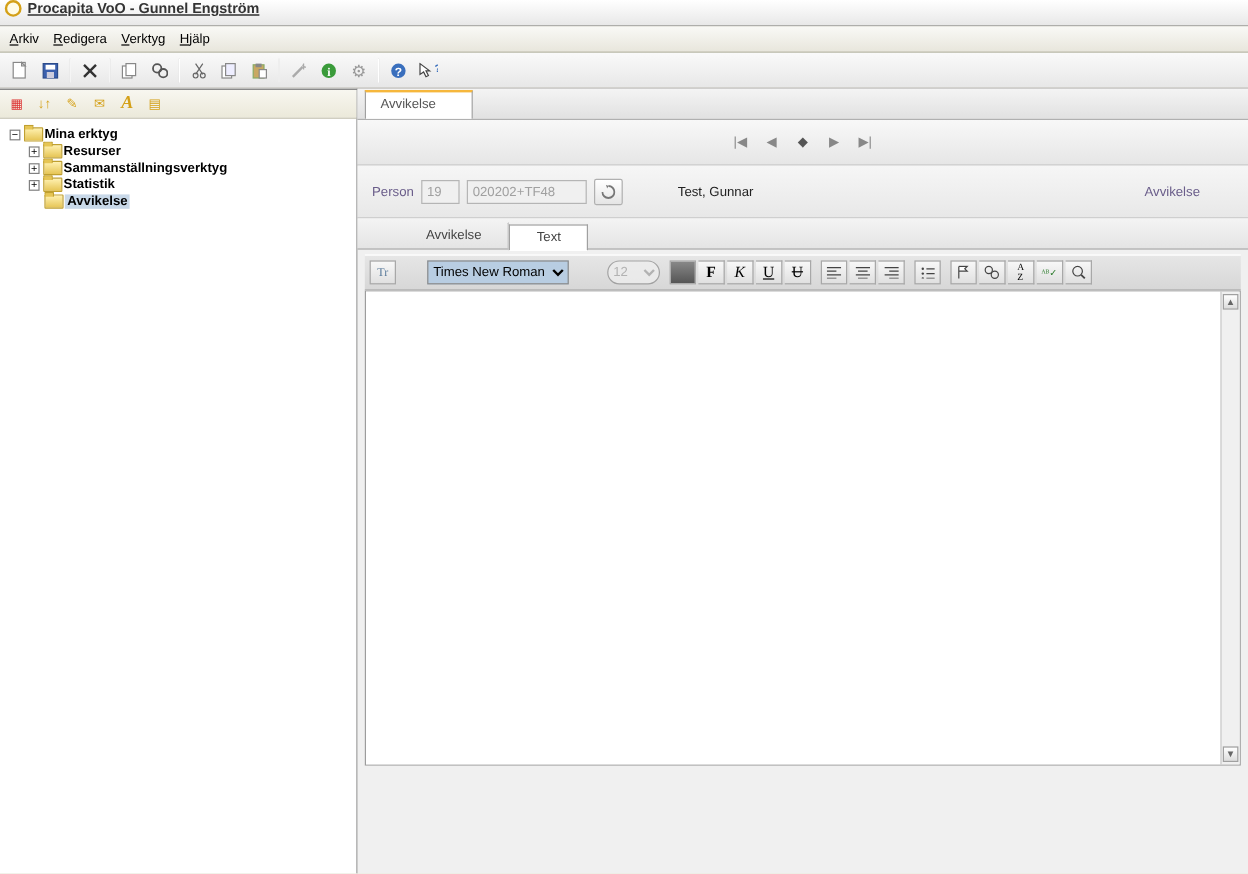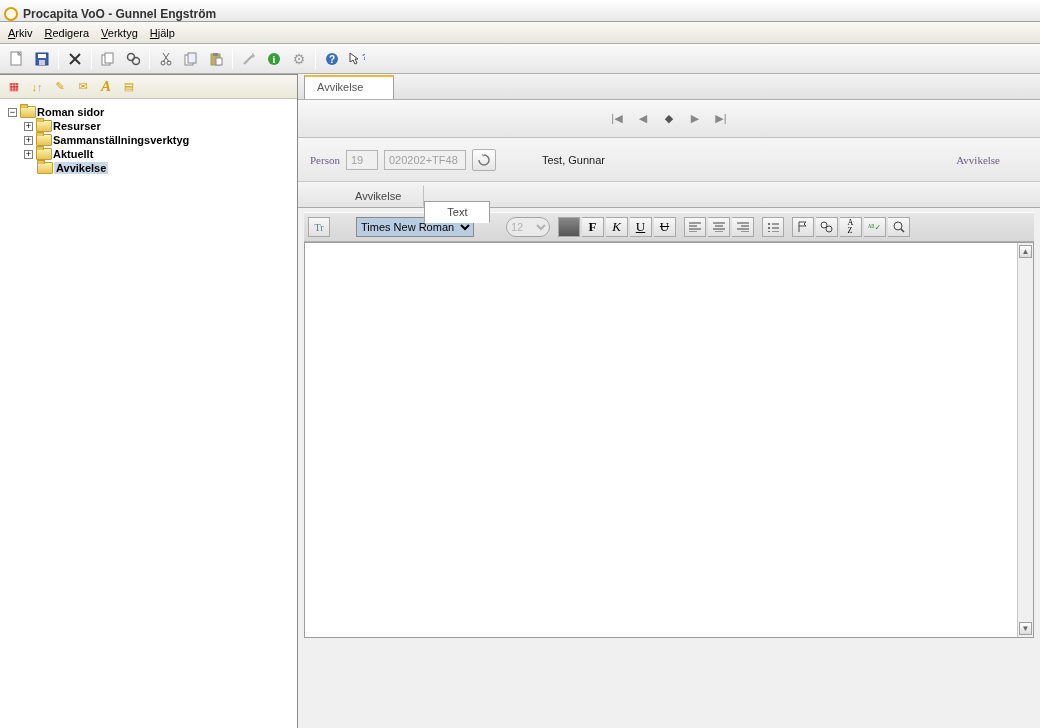--- a/index.html
+++ b/index.html
@@ -1,19 +1,19 @@
 <!DOCTYPE html>
 <html><head>
 <meta charset="utf-8">
 <style>
 * { box-sizing: border-box; margin: 0; padding: 0; }
 body { font-family: Tahoma, Arial, sans-serif; font-size: 11px; background: #ece9d8; color: #000; width: 1040px; height: 728px; overflow: hidden; }
 
 
-.titlebar { height: 22px; background: linear-gradient(#fff, #e8e8e8); border-bottom: 1px solid #a0a0a0; display: flex; align-items: flex-end; padding: 0 4px; }
+.titlebar { height: 22px; background: linear-gradient(#fff, #e8e8e8); border-bottom: 1px solid #a0a0a0; display: flex; align-items: flex-start; padding: 0 4px; text-decoration: underline; }
 .titlebar .app-icon { width: 14px; height: 14px; border: 2px solid #d4a017; border-radius: 50%; margin-right: 5px; background: #fffbe6; }
 .titlebar .title { font-weight: bold; font-size: 12px; color: #333; }
 
 
 .menubar { height: 22px; background: linear-gradient(#f9f9f6,#e8e6dc); border-bottom: 1px solid #b0b0a0; display: flex; align-items: center; padding: 0 2px; }
 .menubar .menu-item { padding: 3px 6px; cursor: pointer; }
 .menubar .menu-item u { text-decoration: underline; }
 
 
 .toolbar1 { height: 30px; background: linear-gradient(#fafafa,#e7e7e7); border-bottom: 1px solid #b0b0b0; display: flex; align-items: center; padding: 0 6px; gap: 3px; }
@@ -44,32 +44,32 @@
 
 .tab-strip { height: 26px; background: linear-gradient(#f4f4f4,#e1e1e1); display: flex; align-items: flex-end; padding-left: 6px; border-bottom: 1px solid #b0b0b0; }
 .doc-tab { height: 24px; background: #fff; border: 1px solid #a0a0a0; border-bottom: none; border-top: 2px solid #f6b73c; padding: 4px 30px 0 12px; font-size: 11px; color: #555; }
 
 
 .navbar { height: 38px; background: linear-gradient(#f8f8f8,#e6e6e6); display: flex; align-items: center; justify-content: center; gap: 12px; border-bottom: 1px solid #c0c0c0; }
 .navbtn { width: 14px; height: 14px; display: flex; align-items: center; justify-content: center; cursor: pointer; color: #888; }
 
 
 .form-row { height: 44px; background: linear-gradient(#f6f6f6,#e8e8e8); display: flex; align-items: center; padding: 0 12px; gap: 6px; border-bottom: 1px solid #c8c8c8; font-size: 11px; }
-.form-row .lbl { color: #6a5d8a; font-family: Liberation Serif, serif; }
+.form-row .lbl { color: #6a5d8a; }
 .form-row input[type=text] { height: 20px; border: 1px solid #b5b5b5; background: #f0f0f0; color: #a0a0a0; padding: 0 4px; font-size: 11px; }
 .form-row .icon-btn { width: 24px; height: 22px; border: 1px solid #b0b0b0; background: linear-gradient(#fff,#e5e5e5); border-radius: 2px; display:flex;align-items:center;justify-content:center;cursor:pointer; }
 .form-row .person-name { color: #222; margin-left: 40px; }
 .form-row .spacer-flex { flex: 1; }
 .form-row select { height: 22px; width: 185px; border: 1px solid #b0b0b0; background: #f4f4f4; color: #999; font-size: 11px; padding: 0 4px;}
 
 
 .inner-tabs { height: 26px; background: linear-gradient(#f4f4f4,#e4e4e4); display: flex; align-items: flex-end; padding-left: 34px; border-bottom: 1px solid #a8a8a8; }
 .inner-tab { height: 22px; padding: 4px 22px 0 22px; font-size: 11px; color: #444; border: 1px solid transparent; cursor: pointer; }
 .inner-tab.sep-right { border-right: 1px solid #c0c0c0; }
-.inner-tab.active { background: #fff; border: 1px solid #a0a0a0; border-bottom: 1px solid #fff; position: relative; top: 16px; }
+.inner-tab.active { background: #fff; border: 1px solid #a0a0a0; border-bottom: 1px solid #fff; position: relative; top: 2px; }
 
 
 .editor-bar { height: 26px; background: linear-gradient(#e6e6e6,#d7d7d7); border-top: 1px solid #fff; border-bottom: 1px solid #b0b0b0; display: flex; align-items: center; padding: 14px 4px; gap: 2px; margin: 4px 6px 0 6px;}
 .editor-bar .e-btn { width: 22px; height: 20px; border: 1px solid #a8a8a8; background: linear-gradient(#f8f8f8,#e0e0e0); display: flex; align-items: center; justify-content: center; cursor: pointer; font-family: "Times New Roman", serif; font-size: 13px; }
 .editor-bar .e-btn.nb { border-left: none; }
 .editor-bar .e-sep { width: 4px; }
 .editor-bar select { height: 20px; border: 1px solid #8a8a8a; font-size: 11px; margin-left: 24px; }
 .font-sel { width: 118px; background: #b8cde2; }
 .size-sel { width: 44px; color: #a0a0a0; background: #f0f0f0; border-radius: 10px;}
 
@@ -188,38 +188,38 @@
       <div class="lt-btn" style="color:#d4a017;">✎</div>
       <div class="lt-btn" style="color:#d4a017;">✉</div>
       <div class="lt-btn" style="font-family:'Times New Roman';font-style:italic;color:#d4a017;font-size:15px;font-weight:bold;">A</div>
       <div class="lt-btn" style="color:#d4a017;">▤</div>
     </div>
     <div class="tree">
       <ul style="padding-left:4px;">
         <li>
           <span class="expander">−</span>
           <span class="folder-icon"></span>
-          <span class="node-label">Roman sidor</span>
+          <span class="node-label">Mina erktyg</span>
         </li>
       </ul>
       <ul style="padding-left:20px;">
         <li>
             <span class="expander">+</span>
             <span class="folder-icon"></span>
             <span class="node-label">Resurser</span>
           </li>
         <li>
             <span class="expander">+</span>
             <span class="folder-icon"></span>
             <span class="node-label">Sammanställningsverktyg</span>
           </li>
         <li>
             <span class="expander">+</span>
             <span class="folder-icon"></span>
-            <span class="node-label">Aktuellt</span>
+            <span class="node-label">Statistik</span>
           </li>
         <li>
             <span class="spacer"></span>
             <span class="folder-icon"></span>
             <span class="node-label selected">Avvikelse</span>
           </li>
       </ul>
     </div>
   </div>
 
@@ -232,21 +232,21 @@
       <div class="navbtn">|◀</div>
       <div class="navbtn">◀</div>
       <div class="navbtn" style="color:#555;">◆</div>
       <div class="navbtn">▶</div>
       <div class="navbtn">▶|</div>
     </div>
 
     <div class="form-row">
       <span class="lbl">Person</span>
       <input type="text" style="width: 32px;" readonly="" value="19">
-      <input type="text" style="width: 82px;" readonly="" value="020202+TF48">
+      <input type="text" style="width: 100px;" readonly="" value="020202+TF48">
       <div class="icon-btn">
           <svg width="12" height="12">
             <path d="M6 1 A5 5 0 1 1 1 6" fill="none" stroke="#777" stroke-width="1.5"></path>
             <path d="M6 1 L4 0 L5 3 Z" fill="#777"></path>
           </svg>
         </div>
       <span class="person-name">Test, Gunnar</span>
       <span class="spacer-flex"></span>
       <span class="lbl">Avvikelse</span>
       <span style="width:22px;"></span>

